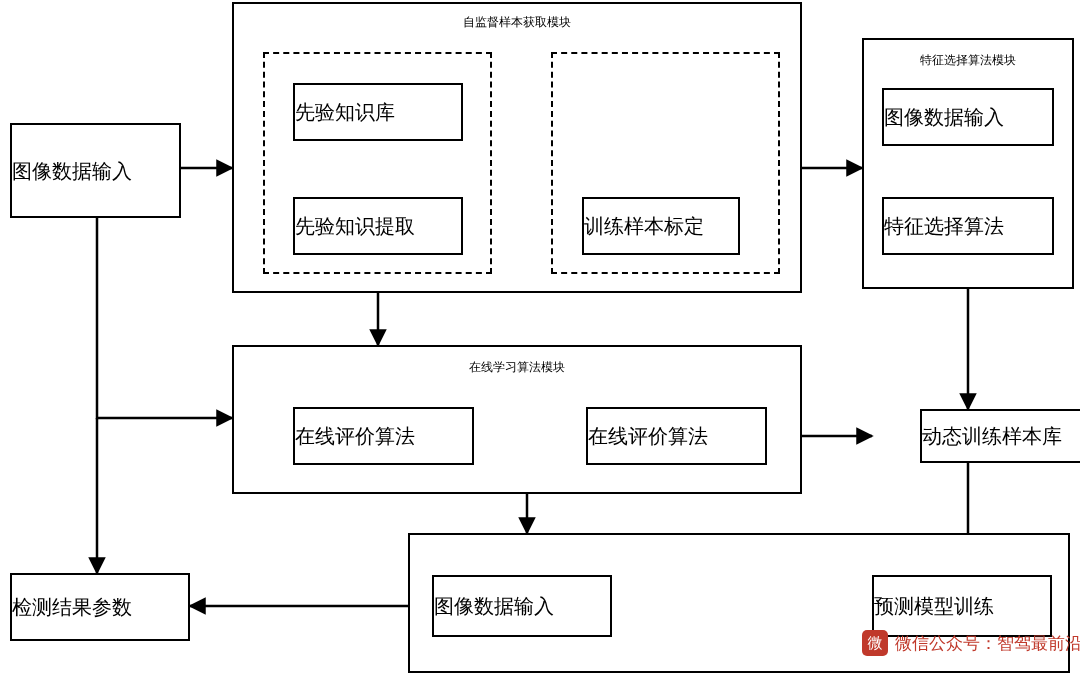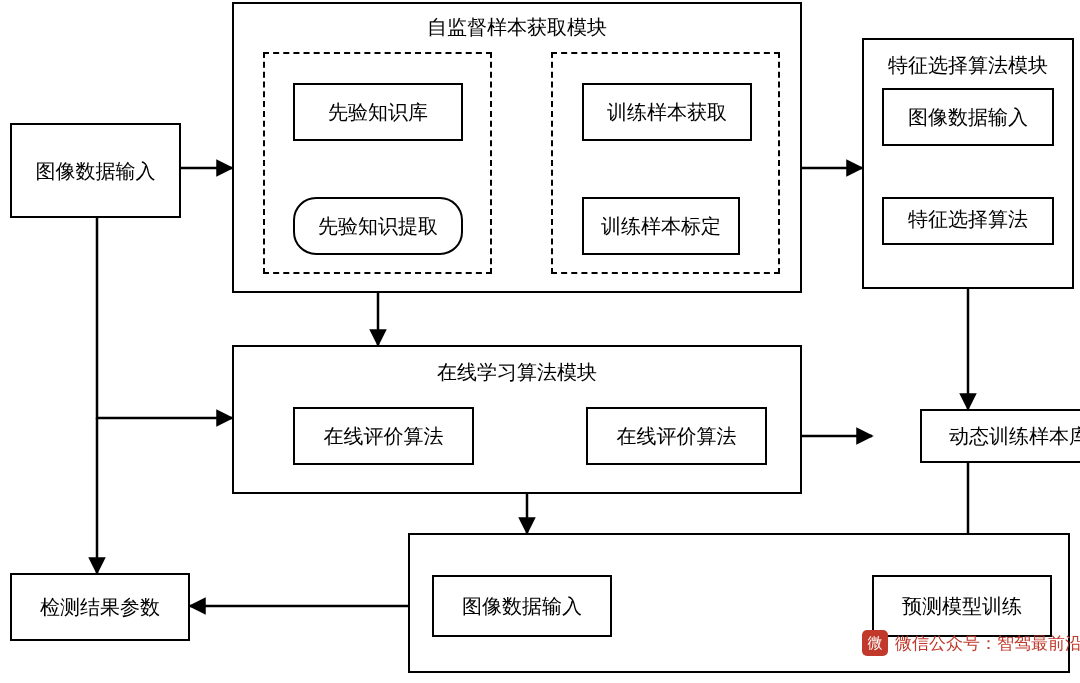--- a/index.html
+++ b/index.html
@@ -25,38 +25,38 @@
     height: 683px;
     pointer-events: none;
   }
   .box {
     position: absolute;
     box-sizing: border-box;
     border: 2px solid #000000;
     background: #ffffff;
     display: flex;
     align-items: center;
-    justify-content: center;
+    justify-content: flex-start;
     text-align: center;
     color: #000000;
     font-size: 20px;
     line-height: 1.2;
   }
   .module {
     position: absolute;
     box-sizing: border-box;
     border: 2px solid #000000;
     background: #ffffff;
   }
   .module-title {
     position: absolute;
     left: 0;
     right: 0;
     text-align: center;
-    font-size: 20px;
+    font-size: 12px;
     color: #000000;
     font-weight: normal;
   }
   .dashed {
     position: absolute;
     box-sizing: border-box;
     border: 2.5px dashed #000000;
     background: transparent;
   }
   .watermark {
@@ -121,37 +121,34 @@
 
   <div class="module" style="left:232px; top:2px; width:570px; height:291px;">
     <div class="module-title" style="top:10px;">自监督样本获取模块</div>
   </div>
   <div class="dashed" style="left:263px; top:52px; width:229px; height:222px;"></div>
   <div class="dashed" style="left:551px; top:52px; width:229px; height:222px;"></div>
 
   <div class="box" style="left:293px; top:83px; width:170px; height:58px;">
     <span>先验知识库</span>
   </div>
-  <div class="box" style="left:293px; top:197px; width:170px; height:58px;border-radius:23px;">
+  <div class="box" style="left:293px; top:197px; width:170px; height:58px;">
     <span>先验知识提取</span>
-  </div>
-  <div class="box" style="left:582px; top:83px; width:170px; height:58px;">
-    <span>训练样本获取</span>
   </div>
   <div class="box" style="left:582px; top:197px; width:158px; height:58px;">
     <span>训练样本标定</span>
   </div>
 
   <div class="module" style="left:862px; top:38px; width:212px; height:251px;">
     <div class="module-title" style="top:12px;">特征选择算法模块</div>
   </div>
   <div class="box" style="left:882px; top:88px; width:172px; height:58px;">
     <span>图像数据输入</span>
   </div>
-  <div class="box" style="left:882px; top:197px; width:172px; height:48px;font-family:Liberation Mono, monospace;">
+  <div class="box" style="left:882px; top:197px; width:172px; height:58px;">
     <span>特征选择算法</span>
   </div>
 
   <div class="box" style="left:10px; top:123px; width:171px; height:95px;">
     <span>图像数据输入</span>
   </div>
 
   <div class="module" style="left:232px; top:345px; width:570px; height:149px;">
     <div class="module-title" style="top:12px;">在线学习算法模块</div>
   </div>

